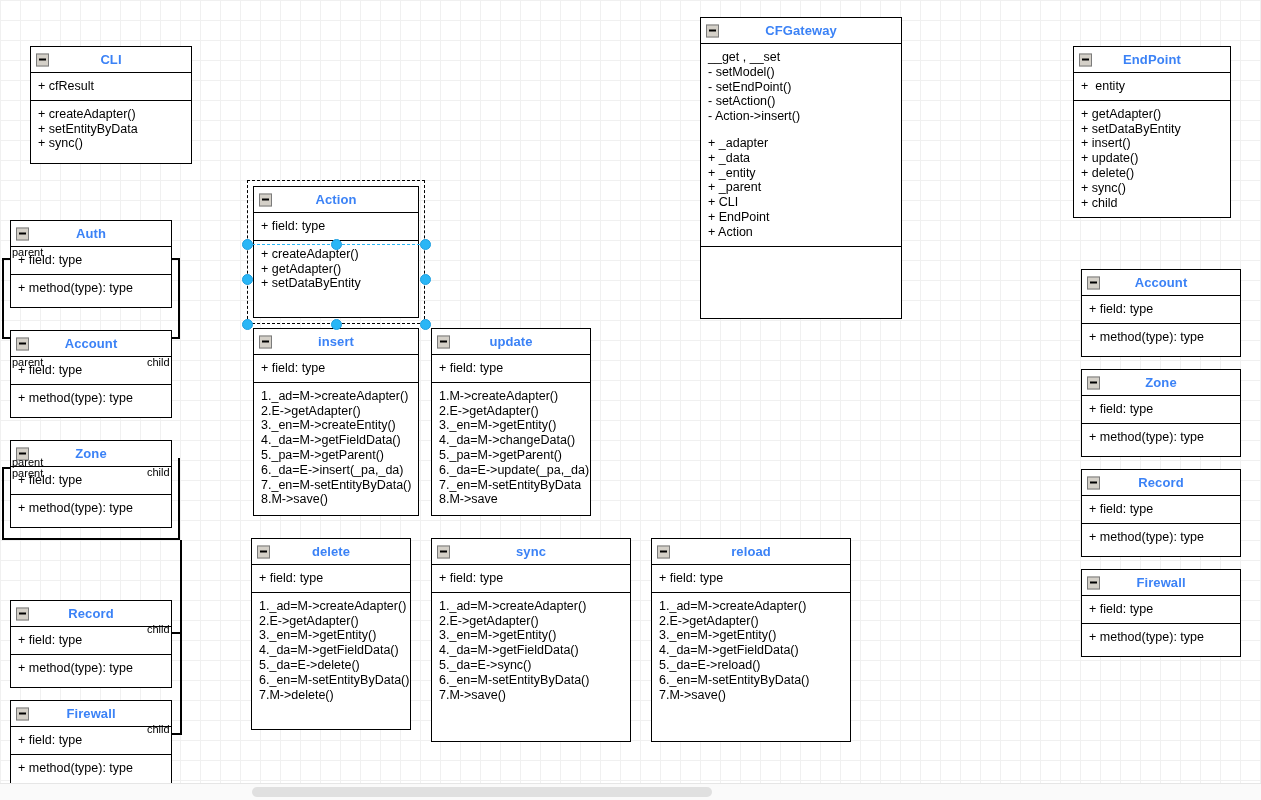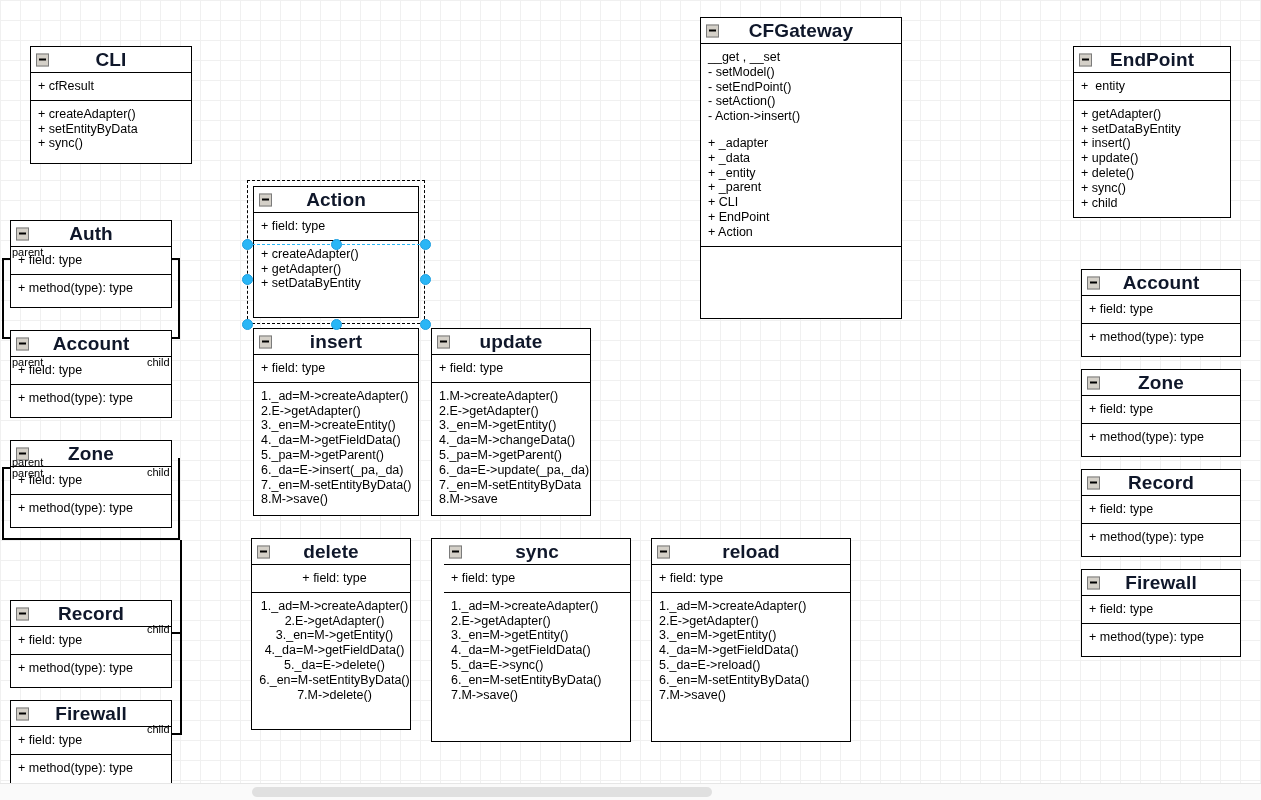--- a/index.html
+++ b/index.html
@@ -34,23 +34,23 @@
   .uml .hdr {
     position: relative;
     height: 26px;
     border-bottom: 1.6px solid #000000;
     display: flex;
     align-items: center;
     justify-content: center;
     box-sizing: border-box;
   }
   .uml .hdr .title {
-    font-size: 19px;
+    font-size: 13px;
     font-weight: bold;
-    color: #0f172a;
+    color: #3b82f6;
     letter-spacing: 0.1px;
   }
   .collapse-icon {
     position: absolute;
     left: 5px;
     top: 50%;
     transform: translateY(-50%);
     width: 13px;
     height: 13px;
     background: #d4d0c8;
@@ -295,39 +295,39 @@
           <div class="row">1.M-&gt;createAdapter()</div>
           <div class="row">2.E-&gt;getAdapter()</div>
           <div class="row">3._en=M-&gt;getEntity()</div>
           <div class="row">4._da=M-&gt;changeData()</div>
           <div class="row">5._pa=M-&gt;getParent()</div>
           <div class="row">6._da=E-&gt;update(_pa,_da)</div>
           <div class="row">7._en=M-setEntityByData</div>
           <div class="row">8.M-&gt;save</div>
         </div>
       </div>
-      <div class="uml" style="left: 251px; top: 538px; width: 160px; height: 192px; text-align: center;">
+      <div class="uml" style="left: 251px; top: 538px; width: 160px; height: 192px;">
         <div class="hdr">
           <span class="collapse-icon"></span>
           <span class="title">delete</span>
         </div>
         <div class="sect div">
           <div class="row">+ field: type</div>
         </div>
         <div class="sect">
           <div class="row">1._ad=M-&gt;createAdapter()</div>
           <div class="row">2.E-&gt;getAdapter()</div>
           <div class="row">3._en=M-&gt;getEntity()</div>
           <div class="row">4._da=M-&gt;getFieldData()</div>
           <div class="row">5._da=E-&gt;delete()</div>
           <div class="row">6._en=M-setEntityByData()</div>
           <div class="row">7.M-&gt;delete()</div>
         </div>
       </div>
-      <div class="uml" style="left: 431px; top: 538px; width: 200px; height: 204px; padding-left: 12px;">
+      <div class="uml" style="left: 431px; top: 538px; width: 200px; height: 204px;">
         <div class="hdr">
           <span class="collapse-icon"></span>
           <span class="title">sync</span>
         </div>
         <div class="sect div">
           <div class="row">+ field: type</div>
         </div>
         <div class="sect">
           <div class="row">1._ad=M-&gt;createAdapter()</div>
           <div class="row">2.E-&gt;getAdapter()</div>

